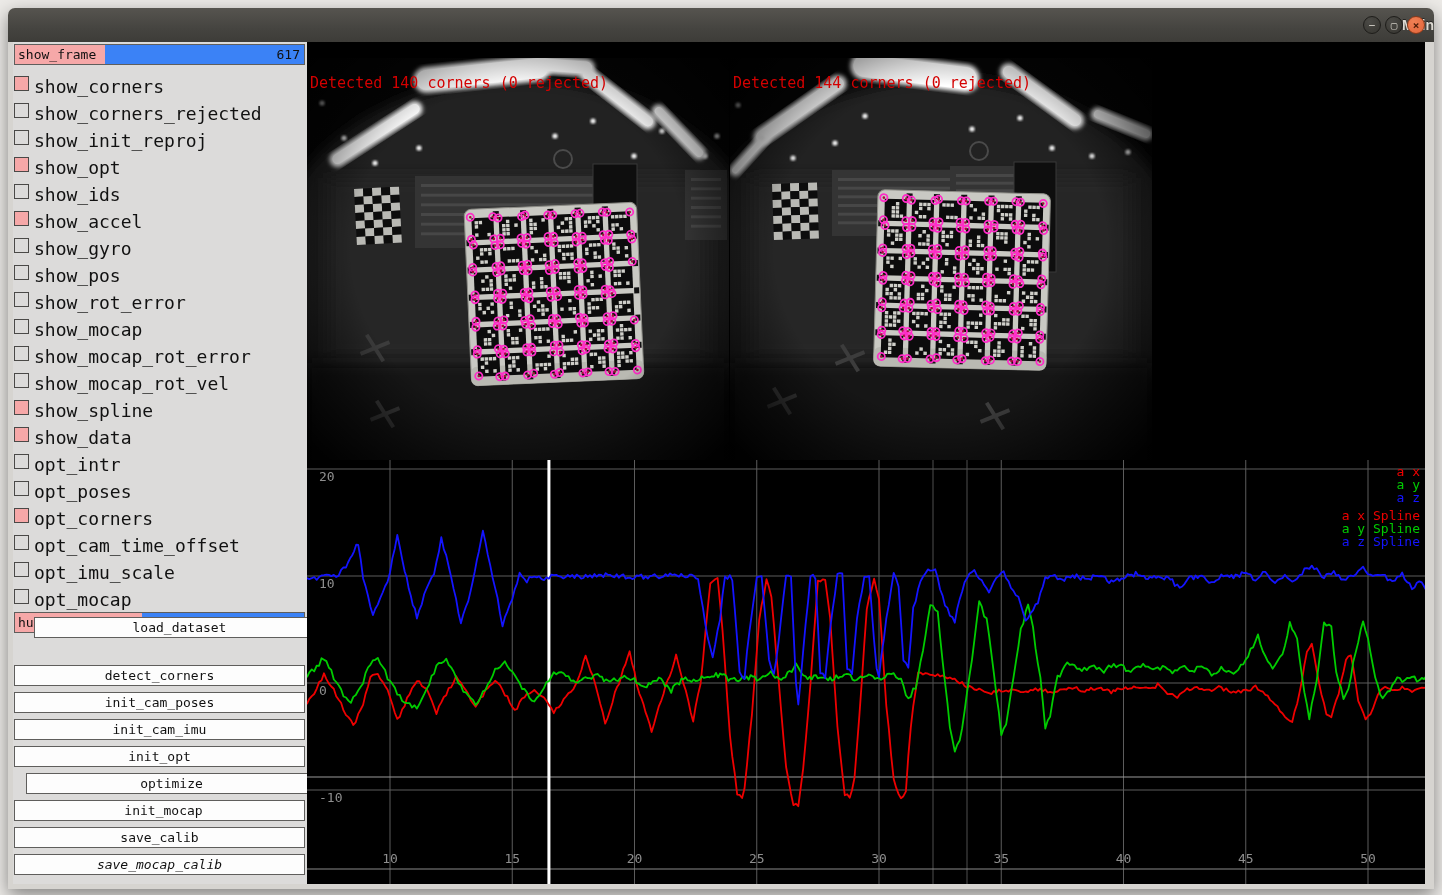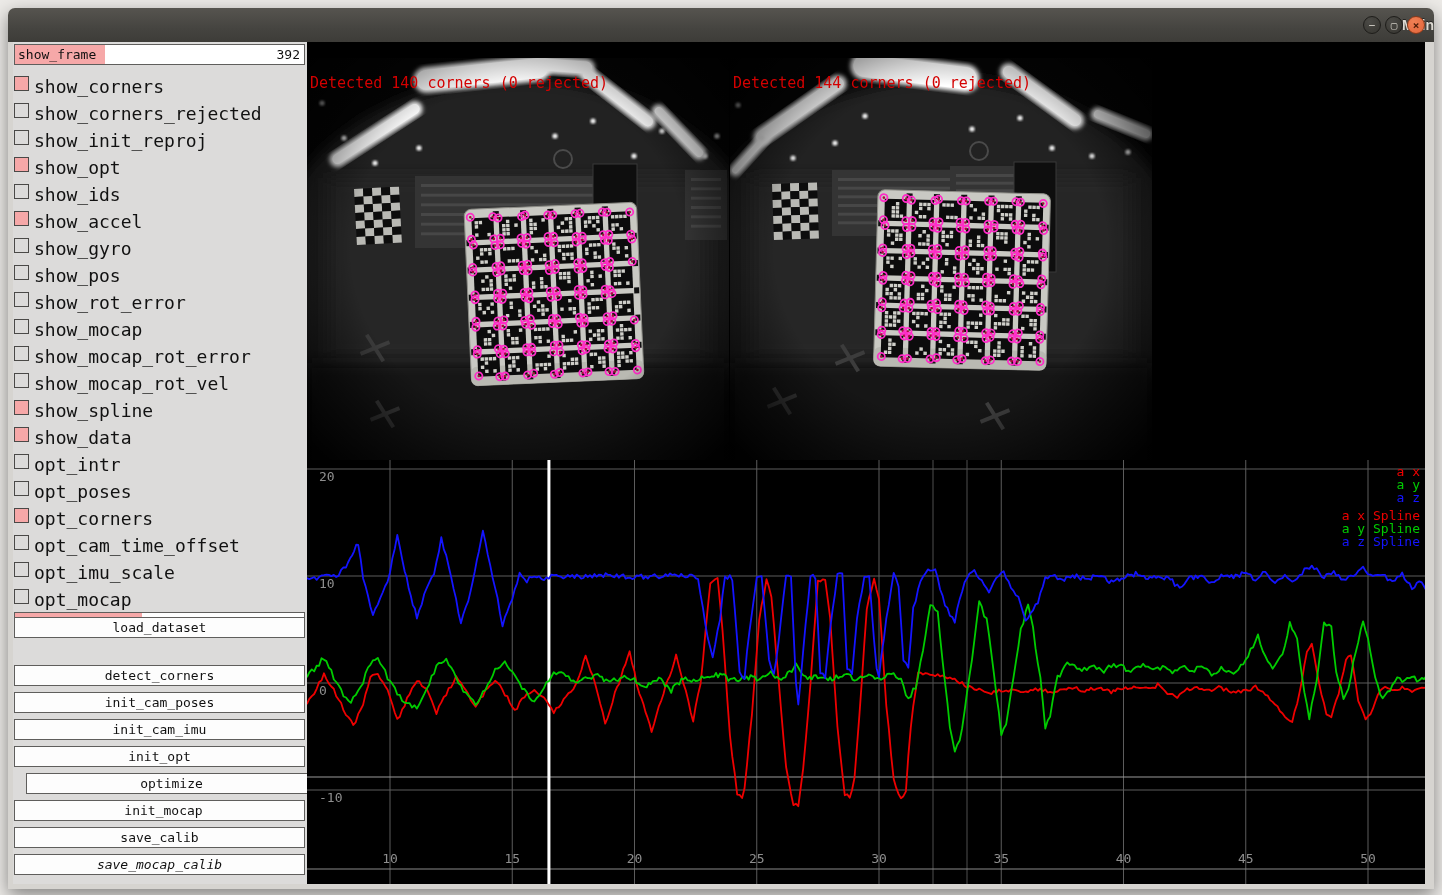--- a/index.html
+++ b/index.html
@@ -11,21 +11,21 @@
     display:flex;align-items:center;justify-content:flex-end;}
   #titlebar .title{color:#dcd9d2;font-family:"Liberation Sans",sans-serif;font-size:14px;font-weight:bold;
     text-shadow:0 -1px 0 rgba(0,0,0,.5);}
   #winbtns{position:absolute;right:9px;top:8px;display:flex;gap:4px;}
   .wbtn{width:18px;height:18px;border-radius:50%;display:flex;align-items:center;justify-content:center;
     font-size:11px;line-height:1;box-sizing:border-box;}
   .wbtn.dim{background:radial-gradient(circle at 35% 30%,#4b4a46,#35342f);border:1px solid #1e1d1a;color:#cfccc4;}
   .wbtn.close{background:radial-gradient(circle at 35% 30%,#f08054,#e2643a);border:1px solid #8c3a1a;color:#4e1d08;font-weight:bold;}
   #content{position:absolute;left:0;top:34px;width:1426px;height:847px;background:#d6d4d0;}
   #panel{position:absolute;left:5px;top:0;width:299px;height:842px;background:#dcdbda;overflow:hidden;}
-  .sliderbox{position:absolute;left:1px;width:291px;height:21px;background:#ffffff;border:1px solid #5f5e5c;
+  .sliderbox{position:absolute;left:1px;width:291px;height:21px;background:#3b82f6;border:1px solid #5f5e5c;
     box-sizing:border-box;font-size:13px;color:#111;}
   .sliderbox .fill{position:absolute;left:0;top:0;bottom:0;background:#f6a8a8;}
   .sliderbox .lab{position:absolute;left:3px;top:2px;}
   .sliderbox .val{position:absolute;right:4px;top:2px;}
   .cbrow{position:absolute;left:1px;height:22px;}
   .cb{position:absolute;left:0;top:2px;width:15px;height:15px;border:1px solid #4a4947;background:#dcdbda;box-sizing:border-box;}
   .cb.on{background:#f6a8a8;}
   .cbrow label{position:absolute;left:20px;top:2px;font-size:18px;color:#111;white-space:nowrap;}
   .pbtn{position:absolute;left:1px;width:291px;height:21px;background:#fdfdfd;border:1px solid #5f5e5c;
     box-sizing:border-box;text-align:center;font-size:13px;color:#111;line-height:19px;cursor:default;}
@@ -44,21 +44,21 @@
       <div class="wbtn dim">−</div>
       <div class="wbtn dim">▢</div>
       <div class="wbtn close">×</div>
     </div>
   </div>
   <div id="content">
     <div id="panel">
       <div class="sliderbox" id="showFrameBox" style="top:2px">
         <div class="fill" style="width: 31%;"></div>
         <span class="lab">show_frame</span>
-        <span class="val">392</span>
+        <span class="val">617</span>
       </div>
       <div id="cbcontainer">
           <div class="cbrow" style="top: 32px;">
             <span class="cb on"></span>
             <label>show_corners</label>
           </div>
           <div class="cbrow" style="top: 59px;">
             <span class="cb"></span>
             <label>show_corners_rejected</label>
           </div>
@@ -134,21 +134,21 @@
             <span class="cb"></span>
             <label>opt_mocap</label>
           </div>
         </div>
       <div class="sliderbox" id="huberBox" style="top:570px">
         <div class="fill" style="width: 44%;"></div>
         <span class="lab">huber_thresh</span>
         <span class="val">4</span>
       </div>
       <div id="btncontainer">
-          <div class="pbtn" style="top: 575px;">load_dataset</div>
+          <div class="pbtn" style="top: 575px; margin-left: 20px;">load_dataset</div>
           <div class="pbtn" style="top: 623px;">detect_corners</div>
           <div class="pbtn" style="top: 650px;">init_cam_poses</div>
           <div class="pbtn" style="top: 677px;">init_cam_imu</div>
           <div class="pbtn" style="top: 704px;">init_opt</div>
           <div class="pbtn" style="top: 731px; margin-left: 12px;">optimize</div>
           <div class="pbtn" style="top: 758px; padding-left: 8px;">init_mocap</div>
           <div class="pbtn" style="top: 785px;">save_calib</div>
           <div class="pbtn" style="top: 812px; font-style: italic;">save_mocap_calib</div>
         </div>
     </div>

